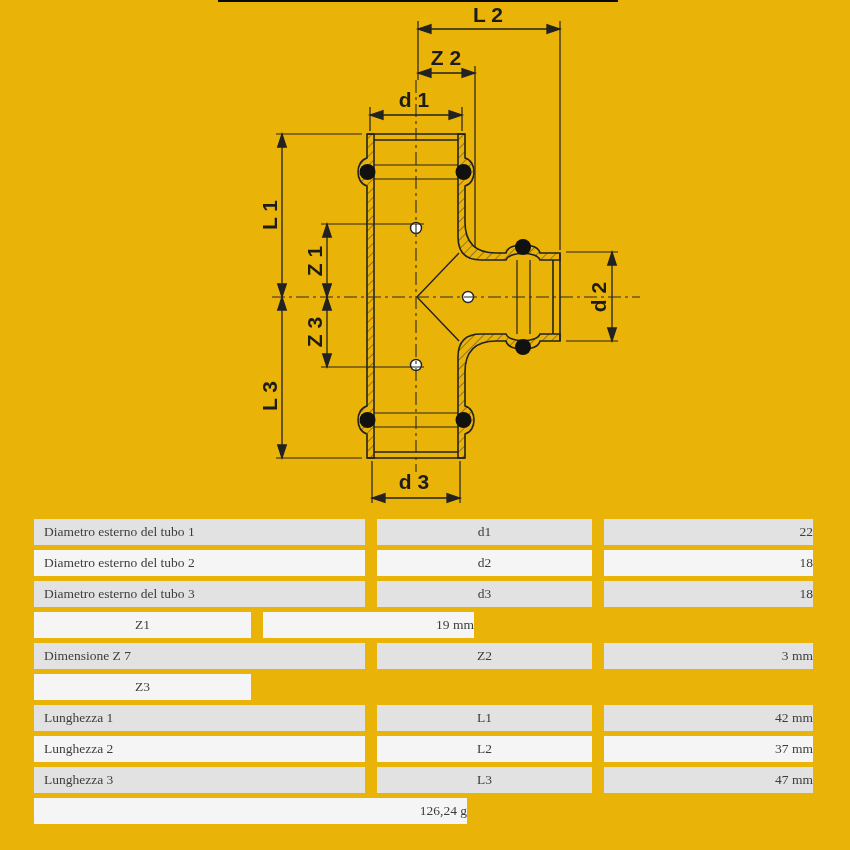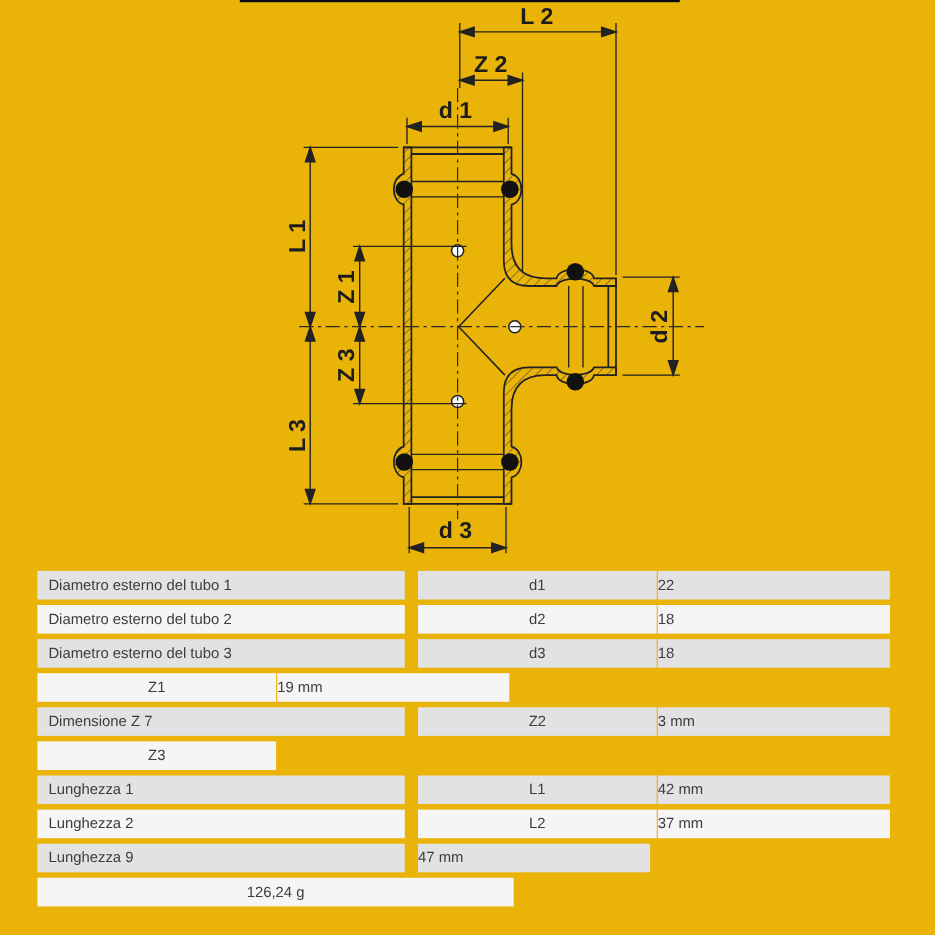--- a/index.html
+++ b/index.html
@@ -1,28 +1,28 @@
 <!DOCTYPE html>
 <html><head>
 <meta charset="utf-8">
 <style>
   html,body{margin:0;padding:0;background:#fff;}
   .screen{position:relative;width:850px;height:850px;background:#eab308;overflow:hidden;
           font-family:"Liberation Sans",sans-serif;}
   .topline{position:absolute;left:218px;top:0;width:400px;height:2px;background:#0a0a0a;}
   svg.diagram{position:absolute;left:0;top:0;display:block;}
   svg.diagram text{font-family:"Liberation Sans",sans-serif;font-size:21px;font-weight:600;fill:#1c1c1c;}
-  .spec-table{position:absolute;left:34px;top:519px;width:779px;}
+  .spec-table{position:absolute;left:34px;top:519px;width:779px;font-family:Liberation Serif, serif;}
   .trow{display:flex;height:26px;margin-bottom:5px;font-size:13.5px;color:#3d3d3d;}
   .trow > div{line-height:26px;}
   .c1{width:334px;padding-left:10px;box-sizing:border-box;margin-right:12px;
       white-space:nowrap;overflow:hidden;}
-  .c2{width:217px;text-align:center;margin-right:1px;}
-  .c3{width:211px;text-align:left;}
-  .cm{width:433px;text-align:center;}
+  .c2{width:217px;text-align:center;margin-right:12px;}
+  .c3{width:211px;text-align:right;}
+  .cm{width:433px;text-align:right;}
   .trow:nth-child(odd) > div{background:#e2e2e2;}
   .trow:nth-child(even) > div{background:#f5f5f5;}
 </style>
 </head>
 <body>
 
 <div class="screen">
 
   <div class="topline"></div>
 
@@ -161,21 +161,22 @@
       <div class="c1">Lunghezza 1</div>
       <div class="c2">L1</div>
       <div class="c3">42 mm</div>
     </div>
     <div class="trow">
       <div class="c1">Lunghezza 2</div>
       <div class="c2">L2</div>
       <div class="c3">37 mm</div>
     </div>
     <div class="trow">
-      <div class="c1">Lunghezza 9</div>
+      <div class="c1">Lunghezza 3</div>
+      <div class="c2">L3</div>
       <div class="c3">47 mm</div>
     </div>
     <div class="trow merged">
       <div class="cm">126,24 g</div>
     </div>
   </div>
 
 </div>
 
 </body></html>

